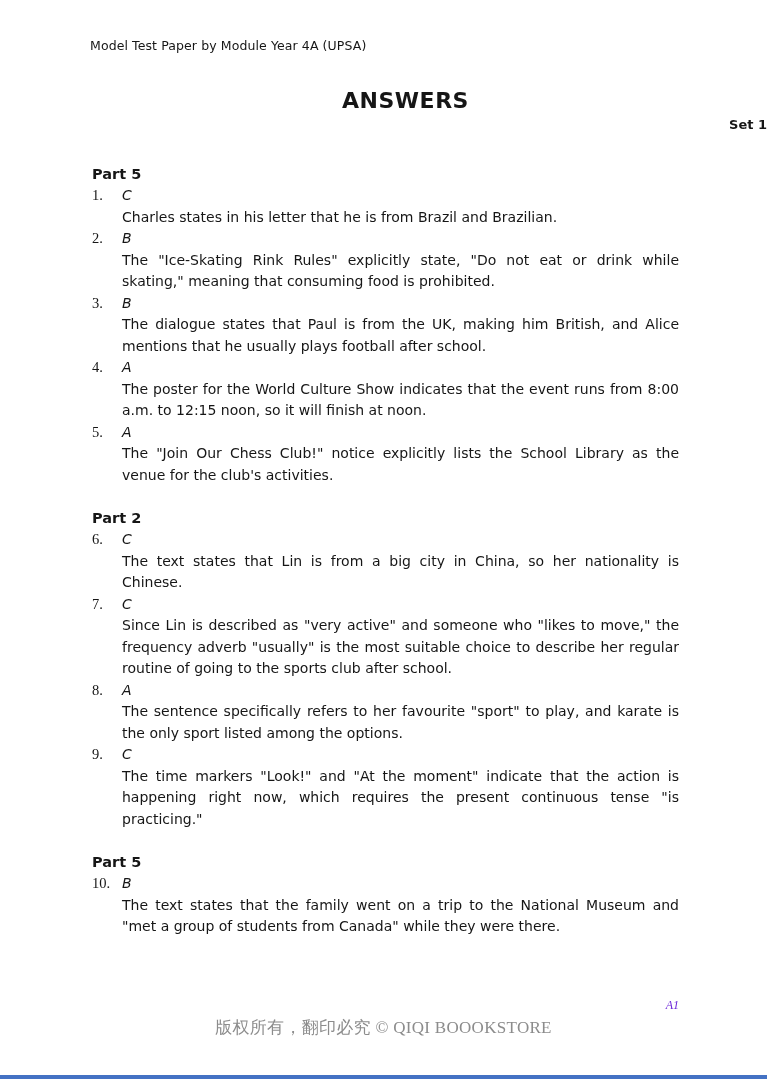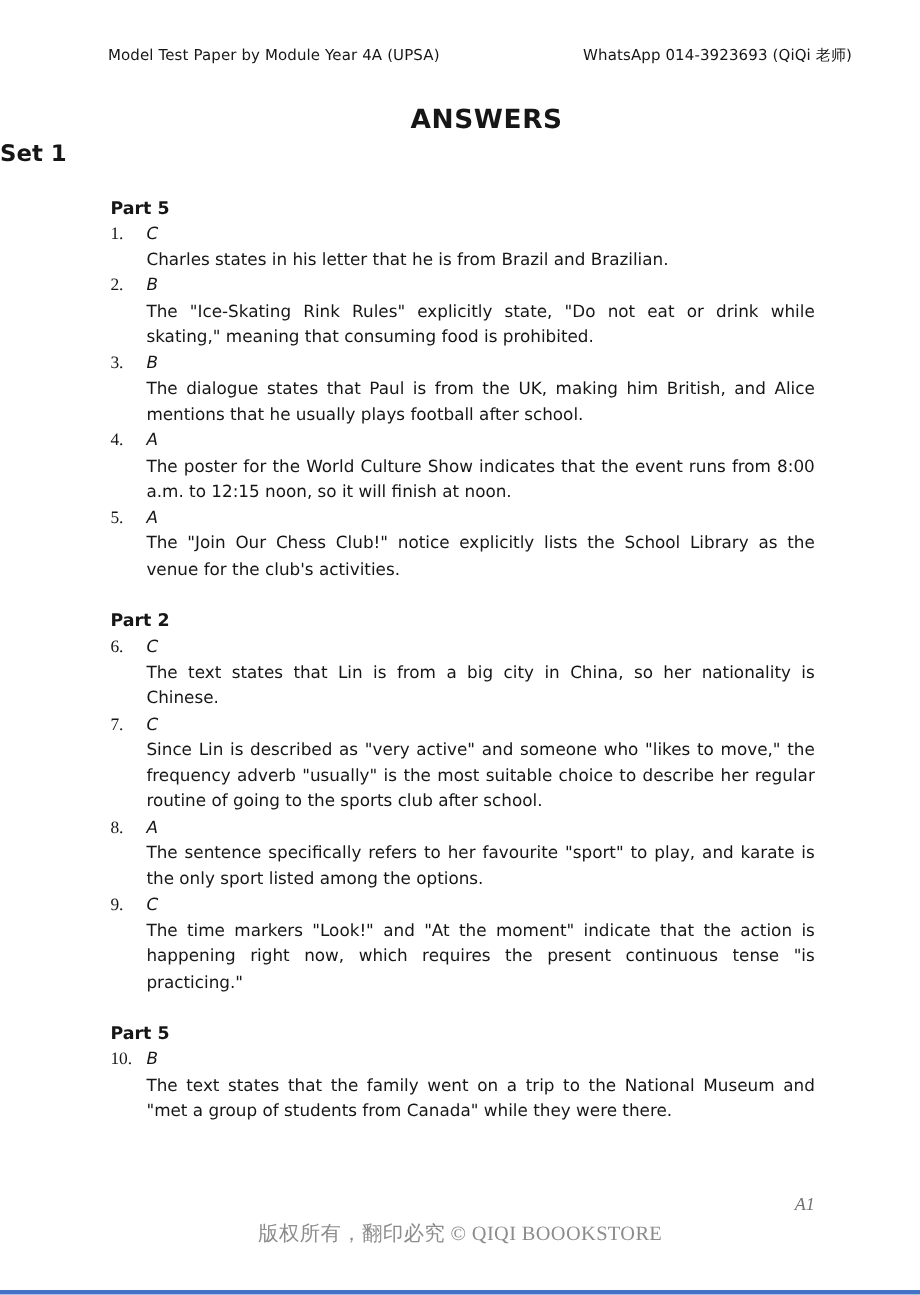--- a/index.html
+++ b/index.html
@@ -32,22 +32,22 @@
     font-size: 22px;
     font-weight: bold;
     letter-spacing: 0.5px;
     padding-left: 44px;
   }
   .subtitle {
     position: absolute;
     top: 117px;
     left: 0;
     width: 100%;
-    text-align: left;
-    font-size: 19px;
+    text-align: right;
+    font-size: 13px;
     font-weight: bold;
   }
   .content {
     position: absolute;
     top: 163px;
     left: 92px;
     right: 88px;
   }
   .section + .section { margin-top: 21px; }
   .part-heading {
@@ -73,22 +73,22 @@
   .exp {
     grid-column: 2;
     text-align: justify;
   }
   .page-num {
     position: absolute;
     right: 88px;
     bottom: 66px;
     font-family: "Liberation Serif", serif;
     font-style: italic;
-    font-size: 15px;
-    color: #737373;
+    font-size: 12px;
+    color: #6d28d9;
   }
   .footer {
     position: absolute;
     bottom: 40px;
     left: 0;
     width: 100%;
     text-align: center;
     font-family: "Liberation Serif", serif;
     font-size: 17px;
     color: #8c8c8c;
@@ -102,21 +102,20 @@
     height: 4px;
   }
 </style>
 </head>
 <body>
 
 <div class="page">
 
   <div class="header">
     <span>Model Test Paper by Module Year 4A (UPSA)</span>
-    <span>WhatsApp 014-3923693 (QiQi 老师)</span>
   </div>
 
   <div class="title">ANSWERS</div>
   <div class="subtitle">Set 1</div>
 
   <div class="content">
 
     <div class="section">
       <div class="part-heading">Part 5</div>
       <div class="item">

